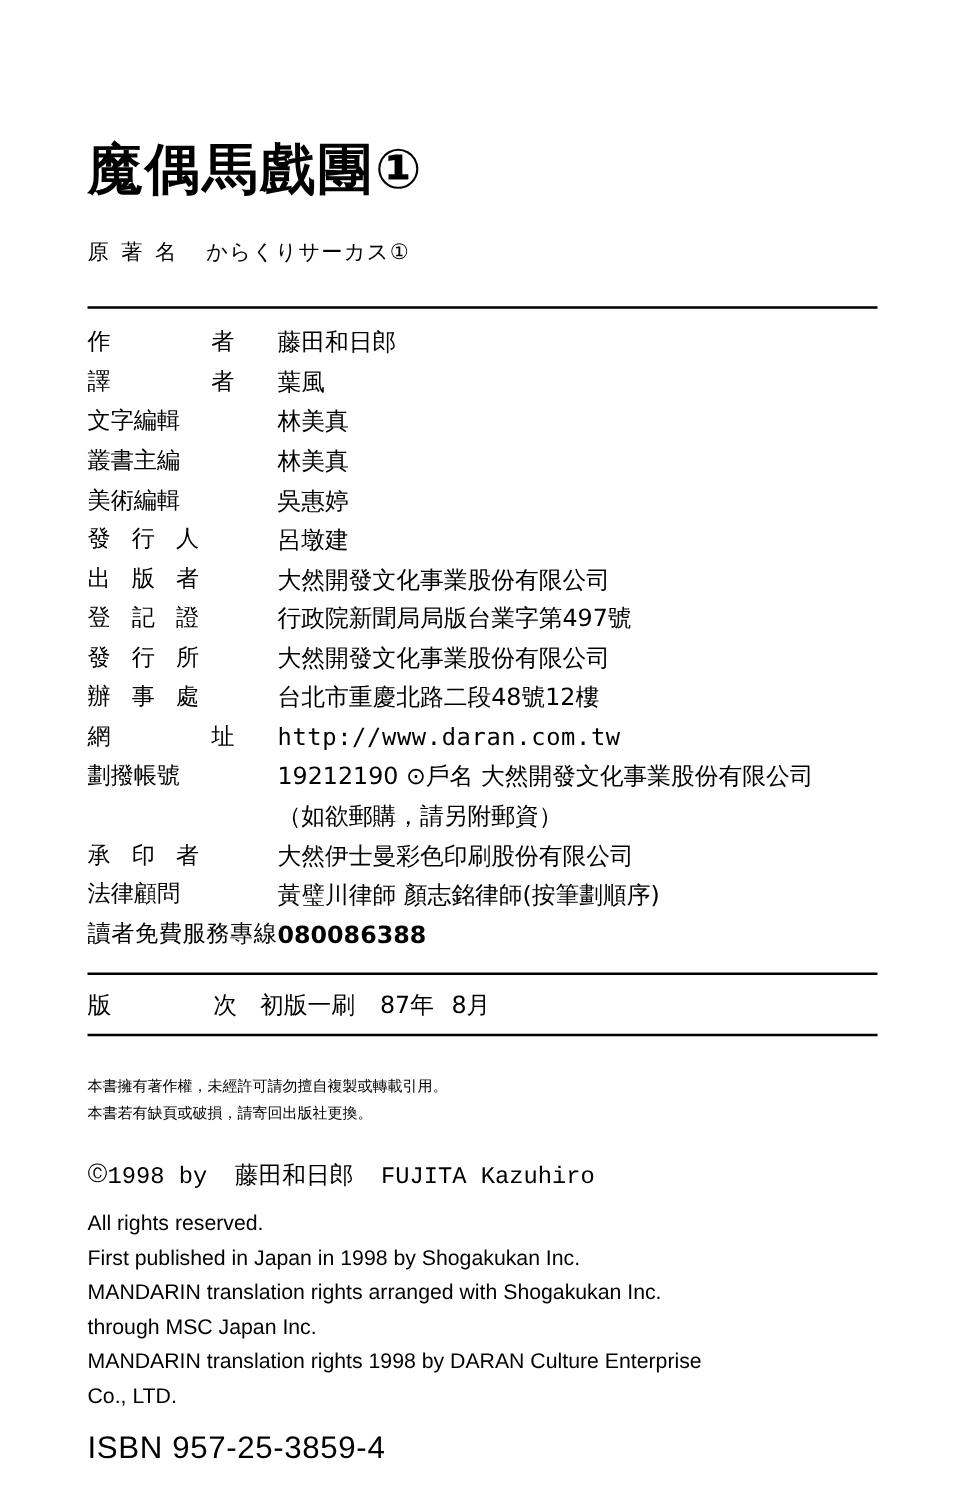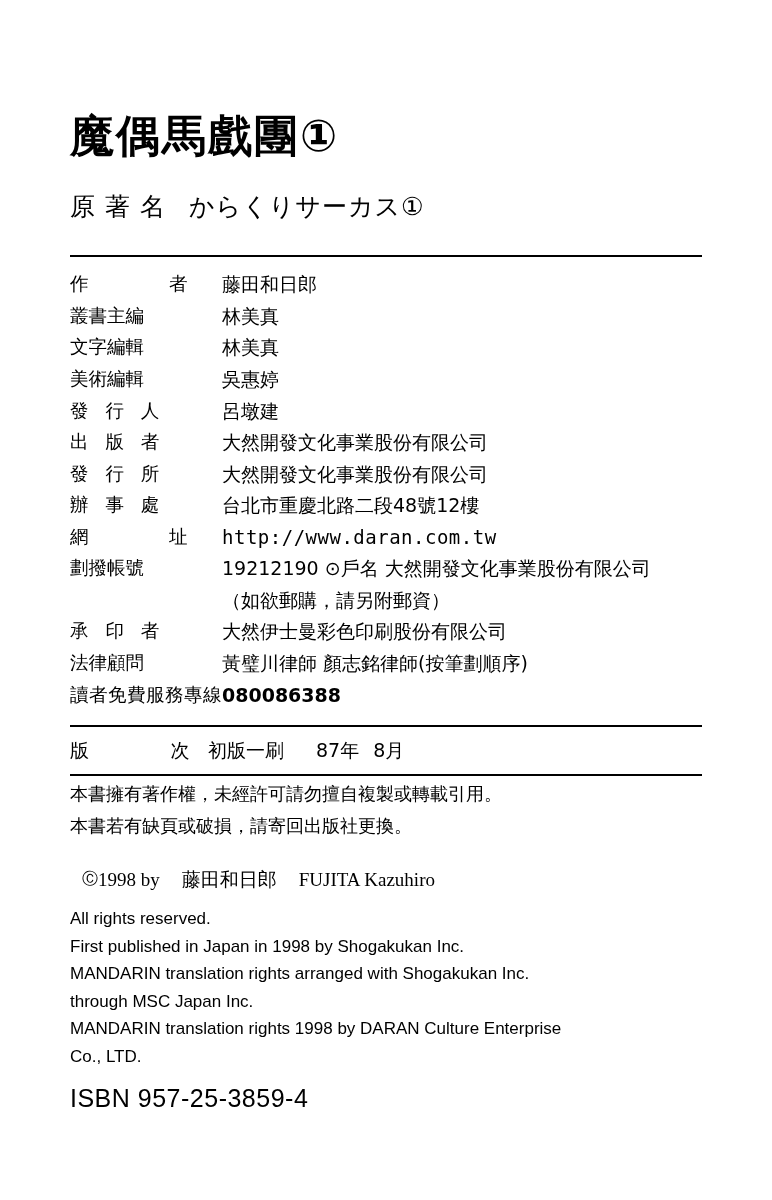--- a/index.html
+++ b/index.html
@@ -30,21 +30,21 @@
     font-family: "DejaVu Sans", sans-serif;
     font-weight: bold;
     font-size: 44px;
     letter-spacing: 2px;
     line-height: 1.1;
     white-space: nowrap;
   }
   .title-orig {
     margin-top: 30px;
     font-family: "DejaVu Sans", sans-serif;
-    font-size: 25px;
+    font-size: 17px;
     letter-spacing: 1px;
     white-space: nowrap;
   }
   .title-orig .label {
     letter-spacing: 10px;
     margin-right: 14px;
   }
 
   
   .rule {
@@ -97,38 +97,37 @@
   }
 
   
   .edition {
     margin-top: 11px;
     font-family: "DejaVu Sans", sans-serif;
     font-size: 19px;
     white-space: nowrap;
   }
   .edition .lbl { letter-spacing: 14.5px; margin-right: 4px; }
-  .edition .v1  { margin-right: 32px; }
+  .edition .v1  { margin-right: 20px; }
   .edition .v2  { margin-right: 14px; }
 
   
   .notices {
-    margin-top: 2px;
-    font-family: "DejaVu Sans", sans-serif;
-    font-size: 18px;
+    margin-top: 30px;
+    font-family: "DejaVu Sans", sans-serif;
+    font-size: 12px;
     line-height: 1.75;
   }
 
   
   .copyright {
     margin-top: 26px;
-    font-family: Liberation Serif, serif;
-    font-size: 19px;
-    white-space: nowrap;
-    margin-left: 12px;
+    font-family: Liberation Mono, monospace;
+    font-size: 19px;
+    white-space: nowrap;
   }
   .copyright .c-sym {
     font-size: 16px;
     vertical-align: 2px;
   }
   .copyright .gap { display: inline-block; width: 22px; }
 
   .eng {
     margin-top: 12px;
     font-family: "Liberation Sans", sans-serif;
@@ -160,38 +159,46 @@
 
   <hr class="rule rule-top">
 
   <table class="credits">
     <tbody>
       <tr>
         <td class="lbl sp4">作　　者</td>
         <td class="val">藤田和日郎</td>
       </tr>
       <tr>
+        <td class="lbl sp4">譯　　者</td>
+        <td class="val">葉風</td>
+      </tr>
+      <tr>
+        <td class="lbl sp0">文字編輯</td>
+        <td class="val">林美真</td>
+      </tr>
+      <tr>
         <td class="lbl sp0">叢書主編</td>
         <td class="val">林美真</td>
       </tr>
       <tr>
-        <td class="lbl sp0">文字編輯</td>
-        <td class="val">林美真</td>
-      </tr>
-      <tr>
         <td class="lbl sp0">美術編輯</td>
         <td class="val">吳惠婷</td>
       </tr>
       <tr>
         <td class="lbl sp3">發 行 人</td>
         <td class="val">呂墩建</td>
       </tr>
       <tr>
         <td class="lbl sp3">出 版 者</td>
         <td class="val">大然開發文化事業股份有限公司</td>
+      </tr>
+      <tr>
+        <td class="lbl sp3">登 記 證</td>
+        <td class="val">行政院新聞局局版台業字第497號</td>
       </tr>
       <tr>
         <td class="lbl sp3">發 行 所</td>
         <td class="val">大然開發文化事業股份有限公司</td>
       </tr>
       <tr>
         <td class="lbl sp3">辦 事 處</td>
         <td class="val">台北市重慶北路二段48號12樓</td>
       </tr>
       <tr>

